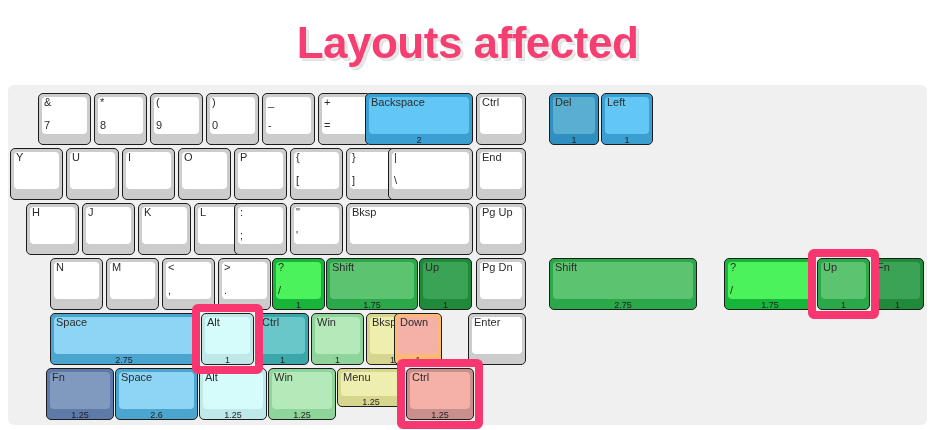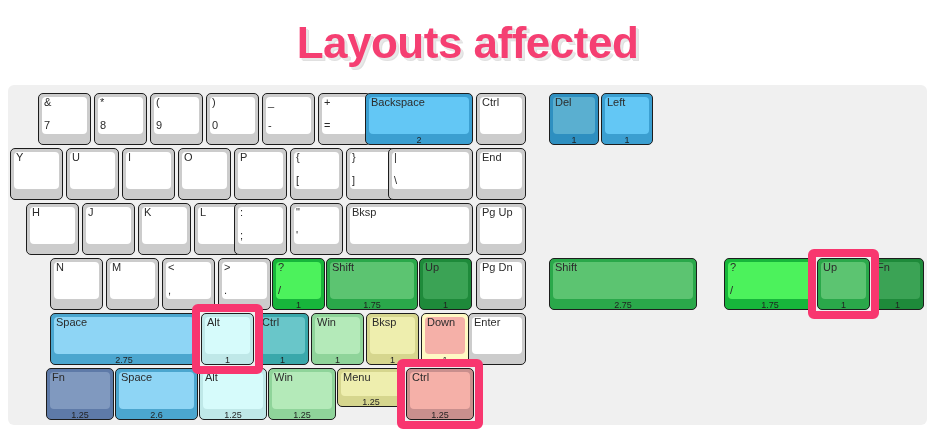--- a/index.html
+++ b/index.html
@@ -317,21 +317,21 @@
       <div class="key theme-green-pale" style="left: 303px; top: 228px; width: 53px; height: 52px; background: rgb(143, 212, 154);">
         <div class="cap" style="background: rgb(180, 234, 185);"></div>
         <div class="legend-top">Win</div>
         <div class="size">1</div>
       </div>
       <div class="key theme-yellow-pale" style="left: 358px; top: 228px; width: 53px; height: 52px; background: rgb(214, 214, 142);">
         <div class="cap" style="background: rgb(238, 238, 174);"></div>
         <div class="legend-top">Bksp</div>
         <div class="size">1</div>
       </div>
-      <div class="key theme-salmon" style="left: 413px; top: 228px; width: 48px; height: 52px; background: #fef9c3;">
+      <div class="key theme-salmon" style="left: 386px; top: 228px; width: 48px; height: 52px; background: #fdba74;">
         <div class="cap" style="background: rgb(245, 176, 168);"></div>
         <div class="legend-top">Down</div>
         <div class="size">1</div>
       </div>
       <div class="key" style="left: 460px; top: 228px; width: 58px; height: 52px; background: rgb(204, 204, 204);">
         <div class="cap" style="background: rgb(255, 255, 255);"></div>
         <div class="legend-top">Enter</div>
       </div>
     </div>
 

